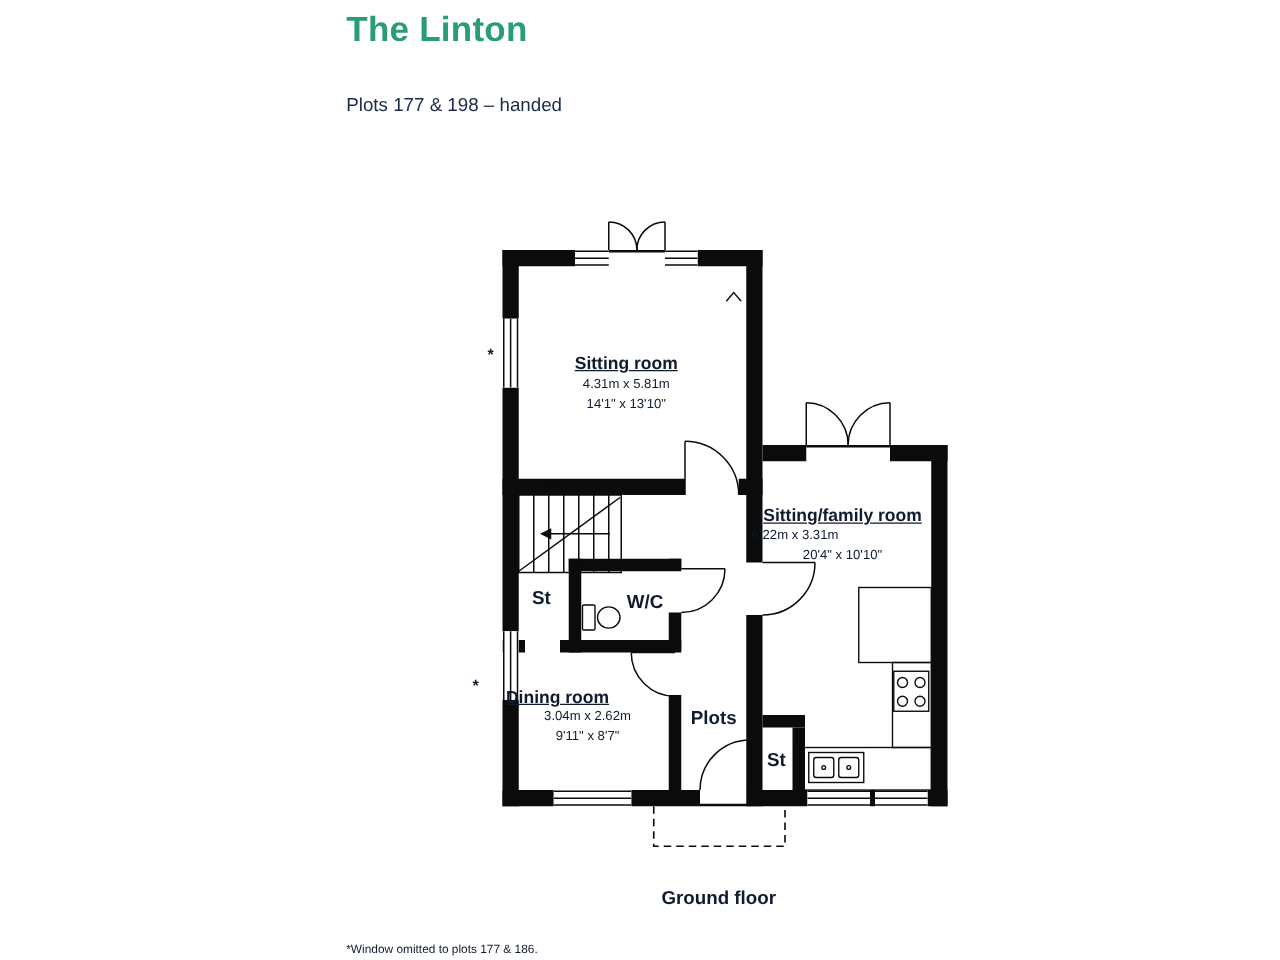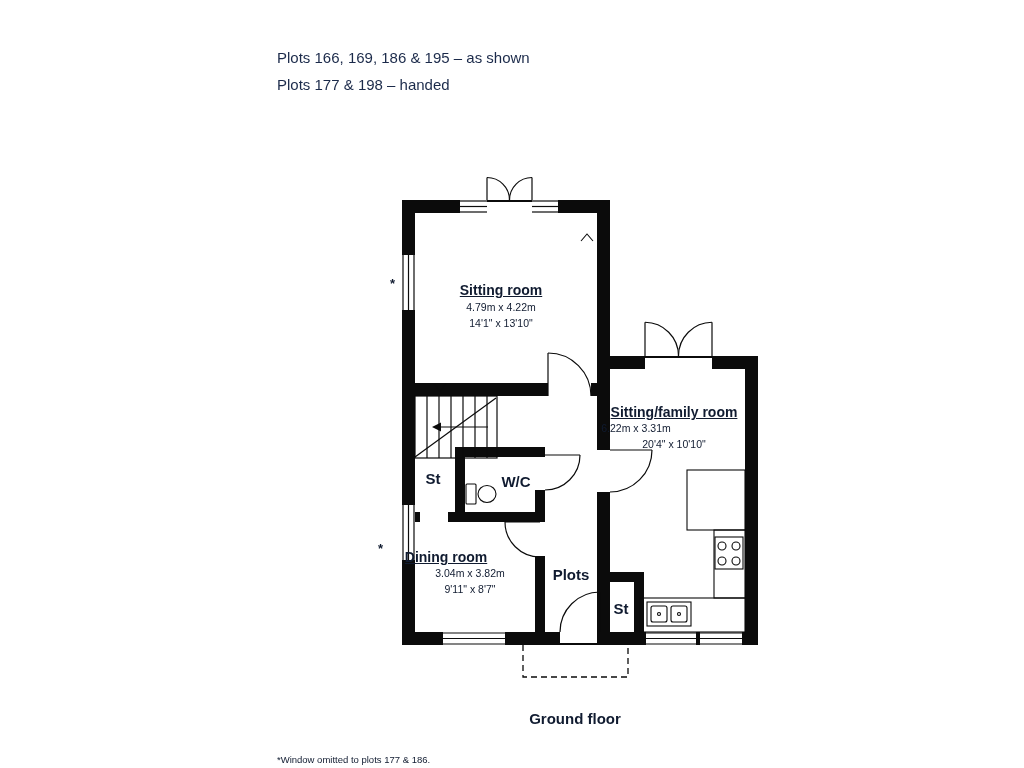--- a/index.html
+++ b/index.html
@@ -14,21 +14,21 @@
   .asterisk { font-size:13px; font-weight:700; color:#101b30; }
   .ground { font-size:15px; font-weight:700; color:#101b30; transform:translateX(-50%); white-space:nowrap; }
   .footnote { font-size:9.5px; font-weight:400; color:#101b30; white-space:nowrap; }
   svg { display:block; }
 </style>
 </head>
 <body>
 
 <div class="page">
 
-  <div class="abs sub" style="left:277px; top:49px">Plots 166, 169, 186 &amp; 195 – as shown</div>
+  <div class="abs title" style="left:277px; top:8px">The Linton</div>
   <div class="abs sub" style="left:277px; top:76px">Plots 177 &amp; 198 – handed</div>
 
   <svg class="abs" style="left:0; top:0" width="1024" height="768" viewBox="0 0 1024 768">
 
     <g fill="#0B0B0B">
 
       <rect x="402" y="200" width="58" height="13"></rect>
       <rect x="558" y="200" width="52" height="13"></rect>
 
       <rect x="610" y="356" width="35" height="13"></rect>
@@ -195,29 +195,29 @@
 
     <path d="M 523,645 L 523,677 L 628,677 L 628,645" fill="none" stroke="#0B0B0B" stroke-width="1.3" stroke-dasharray="6 4"></path>
 
     <g stroke="#0B0B0B" stroke-width="1.1" fill="none">
       <polyline points="434,384 440,391 446,384"></polyline>
       <polyline points="581,241 587,234 593,241"></polyline>
     </g>
   </svg>
 
   <div class="abs room-name" style="left:501px; top:282px">Sitting room</div>
-  <div class="abs room-dim" style="left:501px; top:301px">4.79m x 4.22m</div>
+  <div class="abs room-dim" style="left:501px; top:301px">4.31m x 5.81m</div>
   <div class="abs room-dim" style="left:501px; top:317px">14'1" x 13'10"</div>
 
   <div class="abs room-name" style="left:674px; top:404px">Sitting/family room</div>
   <div class="abs room-dim" style="left:636px; top:422px">6.22m x 3.31m</div>
   <div class="abs room-dim" style="left:674px; top:438px">20'4" x 10'10"</div>
 
   <div class="abs room-name" style="left:446px; top:549px">Dining room</div>
-  <div class="abs room-dim" style="left:470px; top:567px">3.04m x 3.82m</div>
+  <div class="abs room-dim" style="left:470px; top:567px">3.04m x 2.62m</div>
   <div class="abs room-dim" style="left:470px; top:583px">9'11" x 8'7"</div>
 
   <div class="abs tag" style="left:516px; top:473px">W/C</div>
   <div class="abs tag" style="left:433px; top:470px">St</div>
   <div class="abs tag" style="left:571px; top:566px">Plots</div>
   <div class="abs tag" style="left:621px; top:600px">St</div>
 
   <div class="abs asterisk" style="left:390px; top:276px">*</div>
   <div class="abs asterisk" style="left:378px; top:541px">*</div>
 

